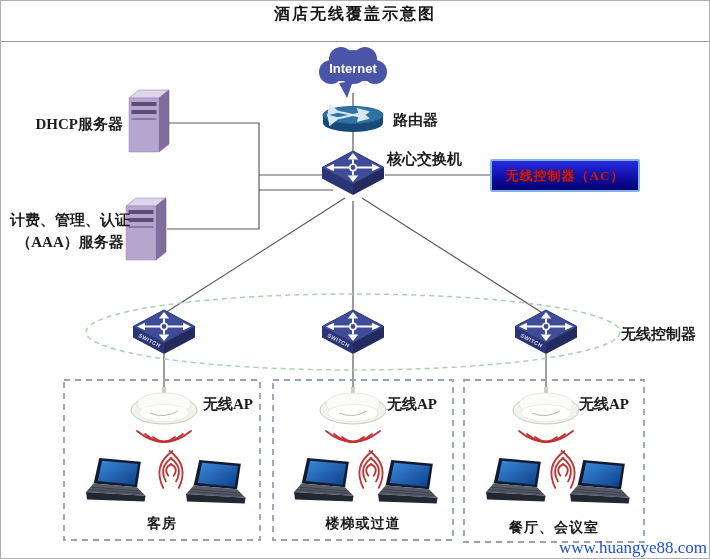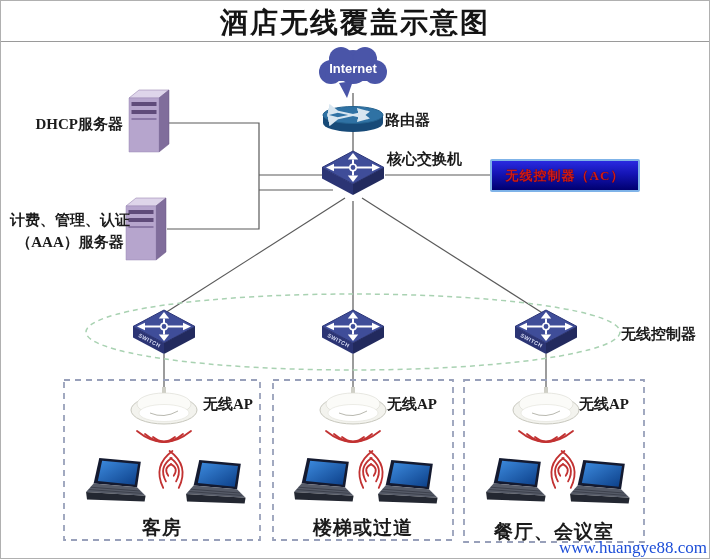--- a/index.html
+++ b/index.html
@@ -3,30 +3,30 @@
 <meta charset="utf-8">
 <style>
   html,body{margin:0;padding:0;background:#fff;}
   .canvas{
     position:relative;width:708px;height:557px;margin:0;
     background:#ffffff;border:1px solid #b0b0b0;overflow:hidden;
     font-family:"Liberation Serif", serif;
   }
   .page-title{
     position:absolute;top:3px;left:0;width:100%;text-align:center;
-    font-size:28px;font-weight:bold;color:#141414;letter-spacing:2px;
+    font-size:16px;font-weight:bold;color:#141414;letter-spacing:2px;
   }
   .title-rule{position:absolute;top:40px;left:0;width:100%;height:0;border-top:1px solid #9a9a9a;}
   .diagram-svg{position:absolute;left:0;top:0;width:708px;height:557px;}
   .lbl{
     position:absolute;font-weight:bold;color:#1b1b1b;white-space:nowrap;
     font-family:"Liberation Serif", serif;
   }
   .node-lbl{font-size:15px;}
-  .zone-lbl{font-size:19px;letter-spacing:1px;}
+  .zone-lbl{font-size:14px;letter-spacing:1px;}
   .aaa-lbl{font-size:15px;text-align:center;line-height:22px;}
   .ac-box{
     position:absolute;left:489px;top:158px;width:150px;height:33px;
     box-sizing:border-box;border:2px solid #7fb3e8;border-radius:2px;
     background:linear-gradient(180deg,#2a2ae0 0%,#1414b4 45%,#000070 100%);
     color:#cf1a1a;font-size:13px;font-weight:bold;letter-spacing:1px;
     display:flex;align-items:center;justify-content:center;
     text-shadow:0 0 1px #400;
   }
   .watermark{position:absolute;color:#adadad;font-weight:bold;}
@@ -192,21 +192,21 @@
       <use href="#sym-laptop" x="568" y="458" width="72" height="51"></use>
       <g transform="translate(544,446) rotate(14 9 21)">
         <use href="#sym-waves-side" width="18" height="42"></use>
       </g>
       <g transform="translate(580,446) scale(-1,1) rotate(14 9 21)">
         <use href="#sym-waves-side" width="18" height="42"></use>
       </g>
     </g>
   </svg>
 
-  <div class="lbl node-lbl" style="left:384px;top:110px;">路由器</div>
+  <div class="lbl node-lbl" style="left:392px;top:110px;">路由器</div>
   <div class="lbl node-lbl" style="left:386px;top:149px;">核心交换机</div>
   <div class="ac-box">
     <span>无线控制器（AC）</span>
   </div>
   <div class="lbl aaa-lbl" style="left:8px;top:208px;width:122px;">
     <div>计费、管理、认证</div>
     <div>（AAA）服务器</div>
   </div>
   <div class="lbl node-lbl" style="left:30px;top:114px;width:92px;text-align:right;">DHCP服务器</div>
   <div class="lbl node-lbl" style="left:620px;top:324px;">无线控制器</div>

